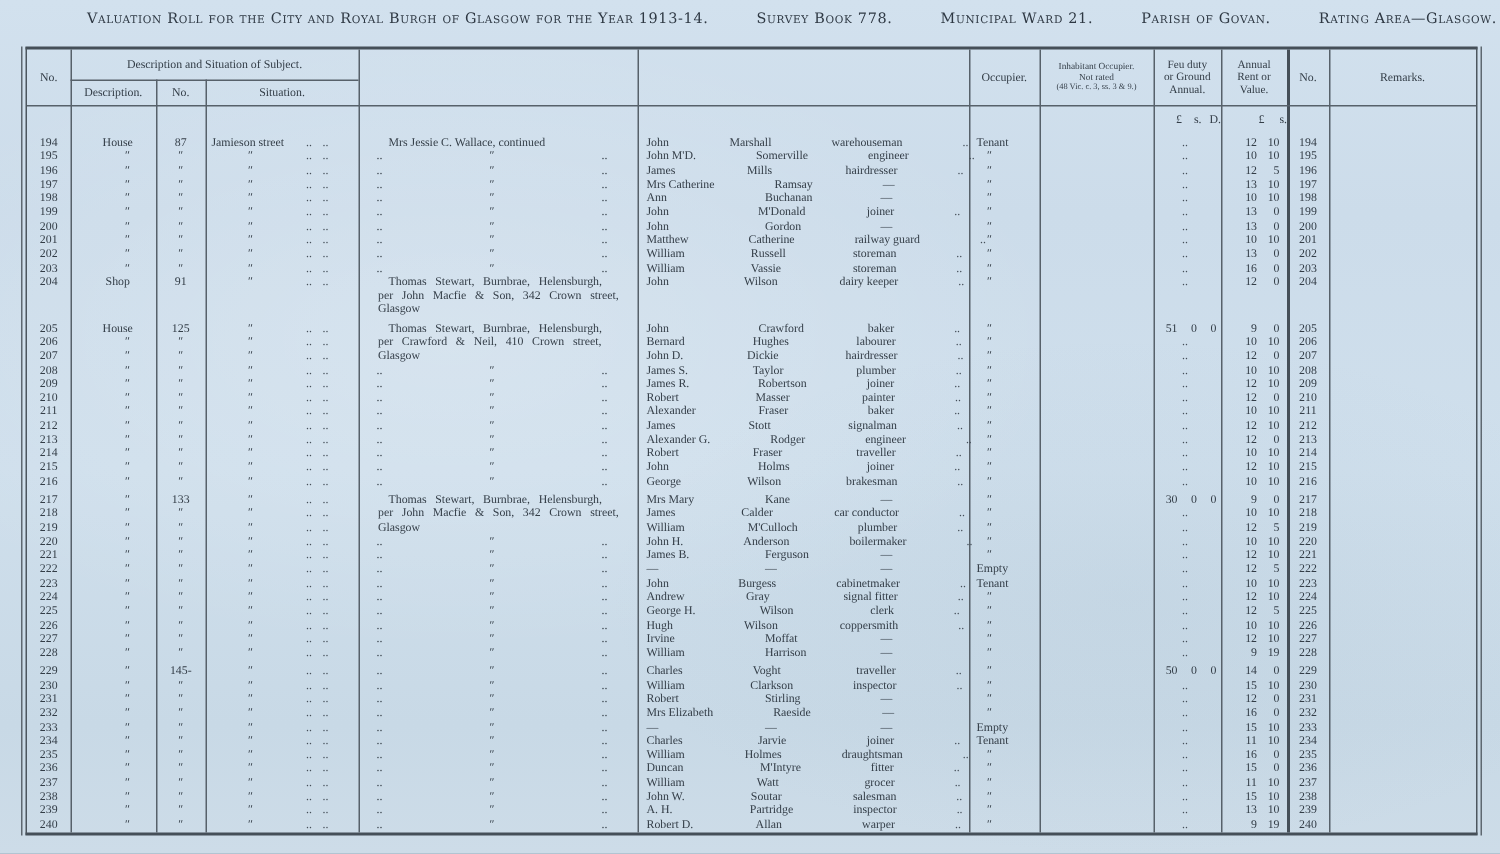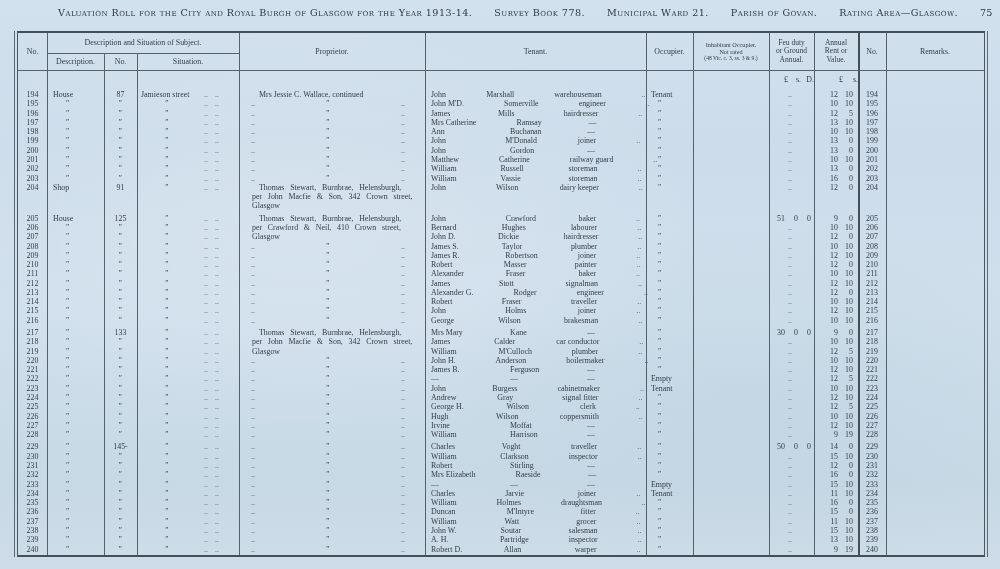--- a/index.html
+++ b/index.html
@@ -2,21 +2,21 @@
 <html><head>
 <meta charset="utf-8">
 <style>
   html,body{margin:0;padding:0;background:#a9bcca;}
   .page{position:relative;width:1000px;height:569px;overflow:hidden;
     background:linear-gradient(180deg,#d2e1ee 0%,#ccdcea 25%,#cfdfec 55%,#c8d9e6 85%,#cddcE8 100%);
     font-family:"Liberation Serif","DejaVu Serif",serif;color:#333d47;}
   .mottle{position:absolute;inset:0;pointer-events:none;
     background:radial-gradient(ellipse 600px 300px at 30% 40%,rgba(255,255,255,.18),rgba(255,255,255,0) 70%),
                radial-gradient(ellipse 500px 250px at 75% 70%,rgba(120,150,170,.08),rgba(120,150,170,0) 70%);}
-  .masthead{position:absolute;top:7px;left:58px;right:28px;display:flex;align-items:baseline;gap:22px;
+  .masthead{position:absolute;top:7px;left:58px;right:28px;display:flex;align-items:baseline;gap:32px;
     font-variant:small-caps;font-size:9.6px;letter-spacing:.45px;color:#2e3843;white-space:nowrap;
     font-family:"DejaVu Serif","Liberation Serif",serif;}
   .masthead .pgno{margin-left:auto;letter-spacing:0;}
   .vtable{position:absolute;left:17px;top:31px;width:966px;height:522px;
     border-top:2.5px solid #454f58;border-bottom:2.5px solid #454f58;
     border-left:1.3px solid #4c565f;border-right:1.3px solid #4c565f;}
   .vtable::before{content:"";position:absolute;left:-4px;top:-2px;bottom:-2px;width:0;border-left:1px solid #5e6871;}
   .vtable::after{content:"";position:absolute;right:-4px;top:-2px;bottom:-2px;width:0;border-left:1px solid #5e6871;}
   .vl{position:absolute;top:0;bottom:0;width:0;border-left:1px solid #57616a;}
   .vl.sub{top:20px;}
@@ -28,21 +28,21 @@
   .hcell .tinier{font-size:5.6px;}
   .units{position:absolute;display:flex;justify-content:flex-end;font-size:7.9px;}
   .fu{width:13px;text-align:right;}
   .vp{width:21px;text-align:right;}
   .vs{width:15px;text-align:right;}
   .tbody{position:absolute;left:0;top:57px;right:0;}
   .line{position:relative;display:flex;height:9.29px;font-size:7.9px;line-height:9.29px;white-space:nowrap;}
   .line.gap{margin-top:3px;}
   .c{flex:none;box-sizing:border-box;overflow:visible;}
   .cn{width:29px;text-align:center;}
-  .cd{width:57px;padding-left:6px;}
+  .cd{width:57px;padding-left:6px;text-align:center;}
   .cd.di{padding-left:19px;}
   .cm{width:33px;text-align:center;}
   .cs{width:102px;display:flex;}
   .sm{width:60px;}
   .sm.txt{padding-left:4px;box-sizing:border-box;}
   .sm.dit{text-align:center;}
   .sa{flex:1;text-align:center;color:#454f59;}
   .sb{width:24px;color:#454f59;}
   .cp{width:186px;}
   .cp.txt{padding-left:20px;}
@@ -103,26 +103,20 @@
       </div>
     <div class="hcell" style="left:29px;top:20px;width:57px;height:17px">
         <span>Description.</span>
       </div>
     <div class="hcell" style="left:86px;top:20px;width:33px;height:17px">
         <span>No.</span>
       </div>
     <div class="hcell" style="left:119px;top:20px;width:102px;height:17px">
         <span>Situation.</span>
       </div>
-    <div class="hcell" style="left:221px;top:0;width:186px;height:37px">
-        <span>Proprietor.</span>
-      </div>
-    <div class="hcell" style="left:407px;top:0;width:221px;height:37px">
-        <span>Tenant.</span>
-      </div>
     <div class="hcell" style="left:628px;top:0;width:47px;height:37px">
         <span>Occupier.</span>
       </div>
     <div class="hcell" style="left:675px;top:0;width:76px;height:37px">
       <span class="tiny">Inhabitant Occupier.</span>
       <span class="tiny">Not rated</span>
       <span class="tinier">(48 Vic. c. 3, ss. 3 &amp; 9.)</span>
     </div>
     <div class="hcell" style="left:751px;top:0;width:45px;height:37px;font-size:7.5px">
       <span>Feu duty</span>

